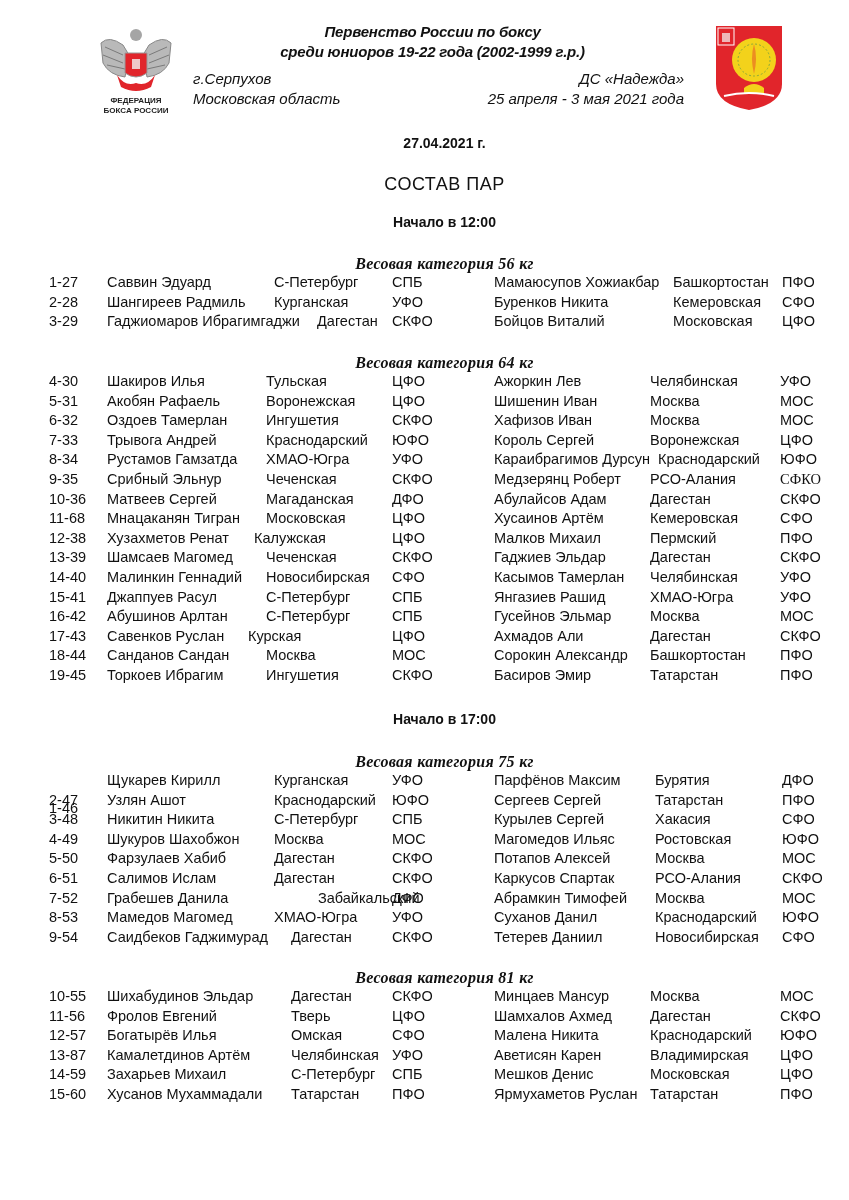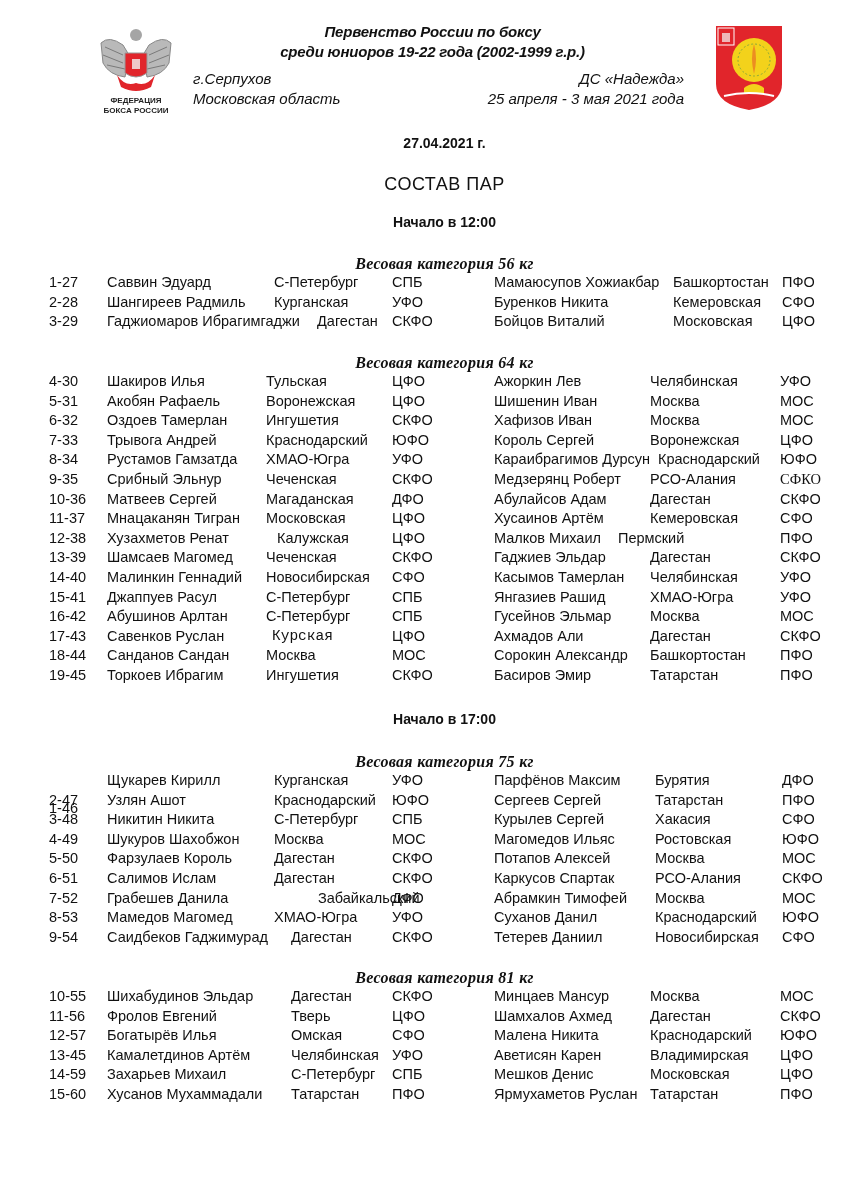--- a/index.html
+++ b/index.html
@@ -149,35 +149,35 @@
     <div class="row" style="top: 490.6px;">
       <span style="left: 49px;">10-36</span>
       <span style="left: 107px;">Матвеев Сергей</span>
       <span style="left: 266px;">Магаданская</span>
       <span style="left: 392px;">ДФО</span>
       <span style="left: 494px;">Абулайсов Адам</span>
       <span style="left: 650px;">Дагестан</span>
       <span style="left: 780px;">СКФО</span>
     </div>
     <div class="row" style="top: 510.2px;">
-      <span style="left: 49px;">11-37</span>
+      <span style="left: 49px;">11-68</span>
       <span style="left: 107px;">Мнацаканян Тигран</span>
       <span style="left: 266px;">Московская</span>
       <span style="left: 392px;">ЦФО</span>
       <span style="left: 494px;">Хусаинов Артём</span>
       <span style="left: 650px;">Кемеровская</span>
       <span style="left: 780px;">СФО</span>
     </div>
     <div class="row" style="top: 529.8px;">
       <span style="left: 49px;">12-38</span>
       <span style="left: 107px;">Хузахметов Ренат</span>
-      <span style="left: 277px;">Калужская</span>
+      <span style="left: 254px;">Калужская</span>
       <span style="left: 392px;">ЦФО</span>
       <span style="left: 494px;">Малков Михаил</span>
-      <span style="left: 618px;">Пермский</span>
+      <span style="left: 650px;">Пермский</span>
       <span style="left: 780px;">ПФО</span>
     </div>
     <div class="row" style="top: 549.4px;">
       <span style="left: 49px;">13-39</span>
       <span style="left: 107px;">Шамсаев Магомед</span>
       <span style="left: 266px;">Чеченская</span>
       <span style="left: 392px;">СКФО</span>
       <span style="left: 494px; text-align: center;">Гаджиев Эльдар</span>
       <span style="left: 650px;">Дагестан</span>
       <span style="left: 780px;">СКФО</span>
@@ -205,21 +205,21 @@
       <span style="left: 107px;">Абушинов Арлтан</span>
       <span style="left: 266px;">С-Петербург</span>
       <span style="left: 392px;">СПБ</span>
       <span style="left: 494px;">Гусейнов Эльмар</span>
       <span style="left: 650px;">Москва</span>
       <span style="left: 780px;">МОС</span>
     </div>
     <div class="row" style="top: 627.8px;">
       <span style="left: 49px;">17-43</span>
       <span style="left: 107px;">Савенков Руслан</span>
-      <span style="left: 272px; font-family: Liberation Mono, monospace;">Курская</span>
+      <span style="left: 248px;">Курская</span>
       <span style="left: 392px;">ЦФО</span>
       <span style="left: 494px;">Ахмадов Али</span>
       <span style="left: 650px;">Дагестан</span>
       <span style="left: 780px;">СКФО</span>
     </div>
     <div class="row" style="top: 647.4px;">
       <span style="left: 49px;">18-44</span>
       <span style="left: 107px;">Санданов Сандан</span>
       <span style="left: 266px;">Москва</span>
       <span style="left: 392px;">МОС</span>
@@ -269,21 +269,21 @@
       <span style="left: 49px;">4-49</span>
       <span style="left: 107px;">Шукуров Шахобжон</span>
       <span style="left: 274px;">Москва</span>
       <span style="left: 392px;">МОС</span>
       <span style="left: 494px;">Магомедов Ильяс</span>
       <span style="left: 655px;">Ростовская</span>
       <span style="left: 782px;">ЮФО</span>
     </div>
     <div class="row" style="top: 850.4px;">
       <span style="left: 49px;">5-50</span>
-      <span style="left: 107px;">Фарзулаев Король</span>
+      <span style="left: 107px;">Фарзулаев Хабиб</span>
       <span style="left: 274px;">Дагестан</span>
       <span style="left: 392px;">СКФО</span>
       <span style="left: 494px;">Потапов Алексей</span>
       <span style="left: 655px;">Москва</span>
       <span style="left: 782px;">МОС</span>
     </div>
     <div class="row" style="top: 870px;">
       <span style="left: 49px; text-align: center;">6-51</span>
       <span style="left: 107px;">Салимов Ислам</span>
       <span style="left: 274px;">Дагестан</span>
@@ -341,21 +341,21 @@
     <div class="row" style="top: 1027.2px;">
       <span style="left: 49px;">12-57</span>
       <span style="left: 107px;">Богатырёв Илья</span>
       <span style="left: 291px;">Омская</span>
       <span style="left: 392px;">СФО</span>
       <span style="left: 494px;">Малена Никита</span>
       <span style="left: 650px;">Краснодарский</span>
       <span style="left: 780px;">ЮФО</span>
     </div>
     <div class="row" style="top: 1046.8px;">
-      <span style="left: 49px;">13-45</span>
+      <span style="left: 49px;">13-87</span>
       <span style="left: 107px;">Камалетдинов Артём</span>
       <span style="left: 291px;">Челябинская</span>
       <span style="left: 392px;">УФО</span>
       <span style="left: 494px;">Аветисян Карен</span>
       <span style="left: 650px;">Владимирская</span>
       <span style="left: 780px;">ЦФО</span>
     </div>
     <div class="row" style="top: 1066.4px;">
       <span style="left: 49px;">14-59</span>
       <span style="left: 107px;">Захарьев Михаил</span>

